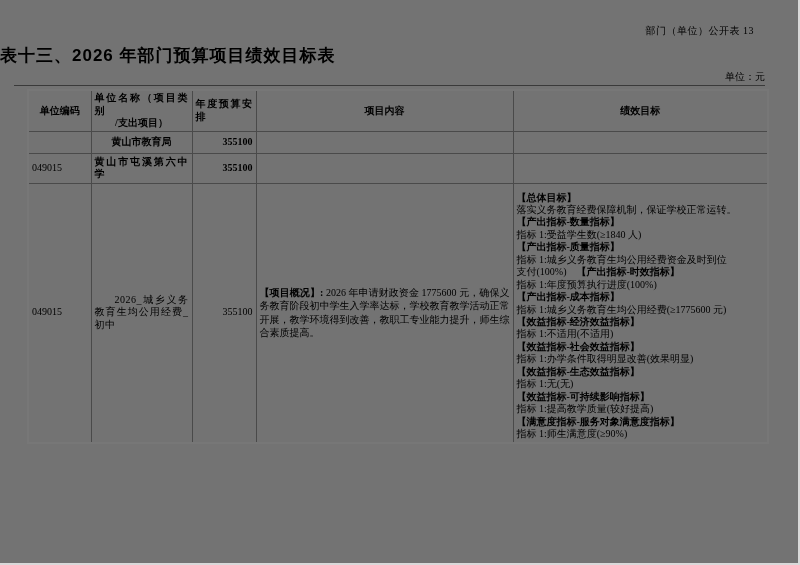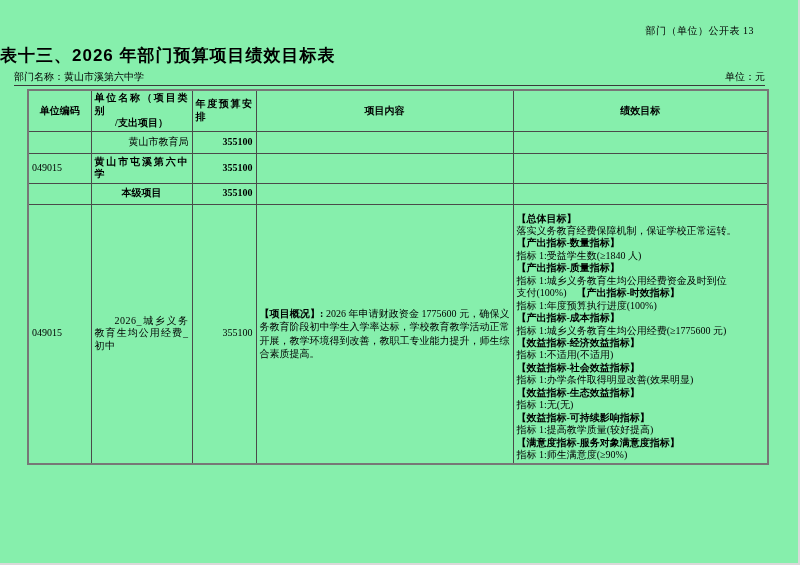--- a/index.html
+++ b/index.html
@@ -6,21 +6,21 @@
   html, body { margin: 0; padding: 0; }
   body {
     width: 800px; height: 565px;
     background: #ffffff;
     font-family: "Liberation Serif", "DejaVu Serif", serif;
     color: #000;
   }
   .page {
     position: relative;
     width: 800px; height: 565px;
-    background: #86efac;
+    background: #737373;
     border-right: 2px solid #d9d9d9;
     border-bottom: 2px solid #d9d9d9;
     overflow: hidden;
   }
   .doc-ref {
     position: absolute; top: 24px; right: 44px;
     font-size: 10px; letter-spacing: 0.5px;
   }
   .title {
     position: absolute; top: 44px; left: 0; width: 100%;
@@ -55,40 +55,39 @@
   tr.r2 { height: 30px; }
   tr.r3 { height: 21px; }
   tr.r4 { height: 259px; }
   .hd { font-weight: bold; text-align: center; margin-top: 12px; }
   .hd .j1 { text-align: justify; text-align-last: left; letter-spacing: 1px; }
   .hd .c2 { }
   .hd-budget { font-weight: bold; text-align: justify; text-align-last: left; letter-spacing: 0.5px; }
   .cell-code { }
   .cell-budget { text-align: right; margin-left: 8px; }
   .b { font-weight: bold; }
-  .name-left { font-weight: normal; text-align: right; margin-top: 40px; }
+  .name-left { font-weight: bold; text-align: center; margin-top: 40px; }
   .name-just { font-weight: bold; text-align: justify; letter-spacing: 1px; }
   .name-center { font-weight: bold; text-align: center; }
   .proj-name { text-align: justify; text-indent: 2em; letter-spacing: 0.5px; }
   .content-cell { vertical-align: middle; }
   .content-para { text-align: justify; line-height: 13.5px; }
   .target-cell { vertical-align: top; padding-top: 8px !important; margin-top: 28px; }
   .tline { white-space: nowrap; line-height: 12.45px; }
 </style>
 </head>
 <body>
 
 <div class="page">
 
   <div class="doc-ref">部门（单位）公开表 13</div>
 
   <div class="title">表十三、2026 年部门预算项目绩效目标表</div>
 
   <div class="info-row">
-    <span class="info-left">部门名称：黄山市溪第六中学</span>
     <span class="info-right">单位：元</span>
   </div>
 
   <table class="budget">
     <colgroup>
       <col style="width:63px">
       <col style="width:101px">
       <col style="width:64px">
       <col style="width:257px">
       <col style="width:255px">
@@ -115,27 +114,20 @@
     </tr>
 
     <tr class="r2">
       <td class="cell-code">049015</td>
       <td class="name-just">黄山市屯溪第六中学</td>
       <td class="cell-budget b">355100</td>
       <td></td>
       <td></td>
     </tr>
 
-    <tr class="r3">
-      <td class="cell-code"></td>
-      <td class="name-center">本级项目</td>
-      <td class="cell-budget b">355100</td>
-      <td></td>
-      <td></td>
-    </tr>
 
     <tr class="r4">
       <td class="cell-code">049015</td>
       <td class="proj-name">2026_城乡义务教育生均公用经费_初中</td>
       <td class="cell-budget">355100</td>
       <td class="content-cell">
         <div class="content-para">
           <span class="b">【项目概况】:</span><span> 2026 年申请财政资金 1775600 元，确保义务教育阶段初中学生入学率达标，学校教育教学活动正常开展，教学环境得到改善，教职工专业能力提升，师生综合素质提高。</span>
         </div>
       </td>

